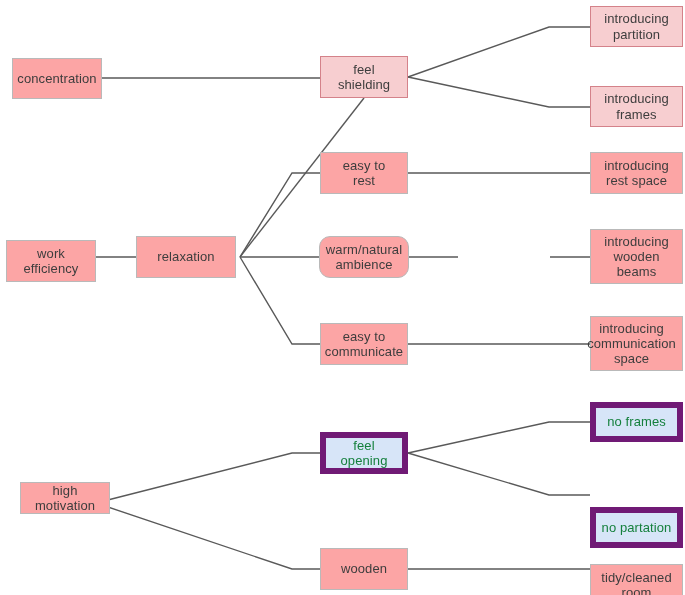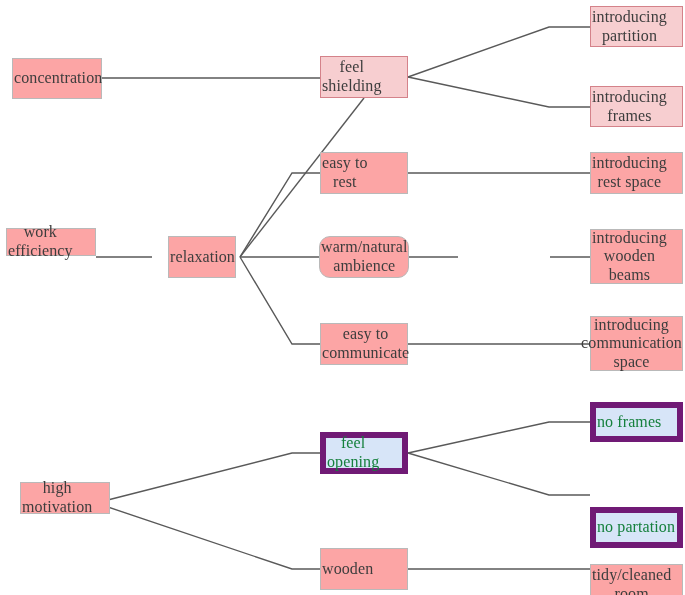--- a/index.html
+++ b/index.html
@@ -25,31 +25,30 @@
     top: 0;
     width: 685px;
     height: 595px;
     pointer-events: none;
   }
   .node {
     position: absolute;
     box-sizing: border-box;
     display: flex;
     align-items: center;
-    justify-content: flex-start;
+    justify-content: center;
     text-align: center;
     line-height: 1.16;
-    font-size: 16px;
+    font-size: 13px;
     letter-spacing: 0.1px;
     background: #ffffff;
     border: 1px solid #b6b6b6;
     color: #3d3d3d;
     white-space: pre-line;
     padding: 0 1px;
-    font-family: Liberation Serif, serif;
   }
   .node.plain {
     background: #fca5a5;
     border: 1px solid #b9b9b9;
   }
   .node.red {
     background: #f7ced0;
     border: 1px solid #d4828a;
     color: #3d3d3d;
   }
@@ -91,23 +90,23 @@
       <polyline points="408,453 549,495 590,495" fill="none" stroke="#595959" stroke-width="1.4" stroke-linejoin="miter" stroke-linecap="butt"></polyline>
       <polyline points="408,569 590,569" fill="none" stroke="#595959" stroke-width="1.4" stroke-linejoin="miter" stroke-linecap="butt"></polyline>
     </svg>
 <div class="node plain" style="left: 12px; top: 58px; width: 90px; height: 41px;"><span>concentration</span></div>
     <div class="node red" style="left: 320px; top: 56px; width: 88px; height: 42px;"><span>feel
 shielding</span></div>
     <div class="node red" style="left: 590px; top: 6px; width: 93px; height: 41px;"><span>introducing
 partition</span></div>
     <div class="node red" style="left: 590px; top: 86px; width: 93px; height: 41px;"><span>introducing
 frames</span></div>
-    <div class="node plain" style="left: 6px; top: 228px; width: 90px; height: 28px;"><span>work
+    <div class="node plain" style="left: 6px; top: 240px; width: 90px; height: 42px;"><span>work
 efficiency</span></div>
-    <div class="node plain" style="left: 168px; top: 236px; width: 68px; height: 42px;"><span>relaxation</span></div>
+    <div class="node plain" style="left: 136px; top: 236px; width: 100px; height: 42px;"><span>relaxation</span></div>
     <div class="node plain" style="left: 320px; top: 152px; width: 88px; height: 42px;"><span>easy to
 rest</span></div>
     <div class="node plain" style="left: 590px; top: 152px; width: 93px; height: 42px;"><span>introducing
 rest space</span></div>
     <div class="node plain" style="left: 319px; top: 236px; width: 90px; height: 42px; border-radius: 11px;"><span>warm/natural
 ambience</span></div>
     <div class="node plain" style="left: 590px; top: 229px; width: 93px; height: 55px;"><span>introducing
 wooden
 beams</span></div>
     <div class="node plain" style="left: 320px; top: 323px; width: 88px; height: 42px;"><span>easy to

